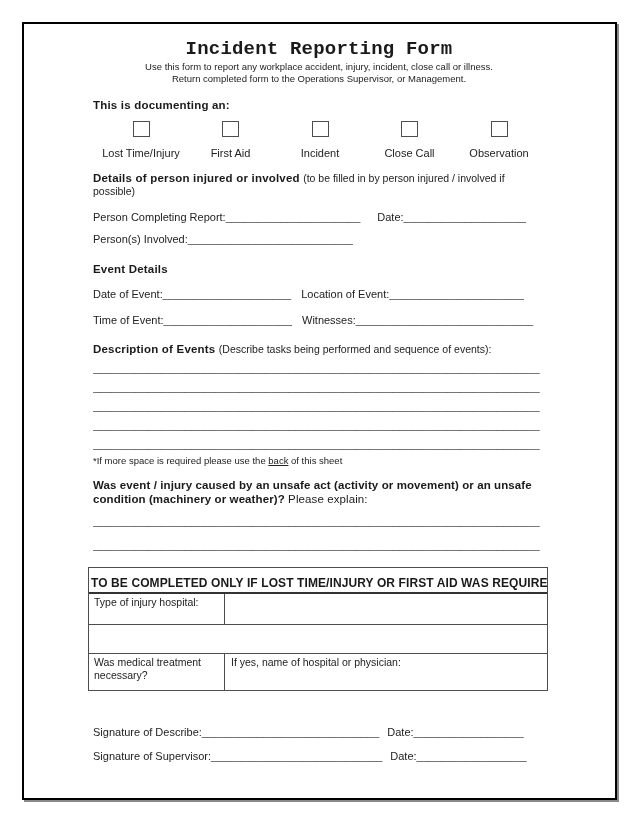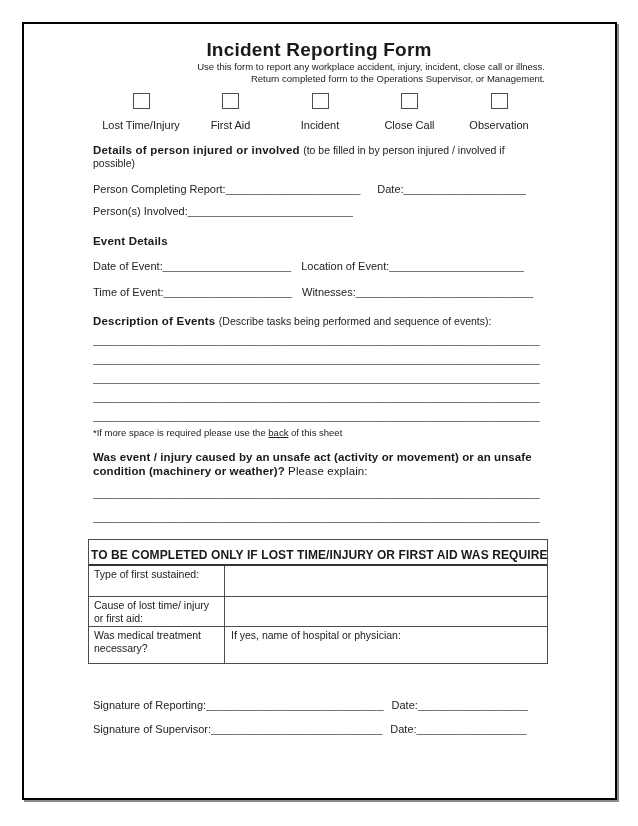--- a/index.html
+++ b/index.html
@@ -2,22 +2,22 @@
 <html><head>
 <meta charset="utf-8">
 <style>
   html,body{margin:0;padding:0;background:#fff;}
   body{width:638px;height:826px;position:relative;font-family:"Liberation Sans",sans-serif;color:#1a1a1a;}
   .sheet{position:absolute;top:22px;left:22px;right:21px;bottom:26px;border:2px solid #000;
          box-shadow:2px 2px 0 #8a8a8a;background:#fff;box-sizing:border-box;overflow:hidden;}
   .content{padding:12px 70px 0 69px;}
 
   
-  .form-title{font-size:19px;font-weight:bold;text-align:center;margin:2px 0 0 0;line-height:23px;letter-spacing:0.2px;}
-  .form-sub{font-size:9.5px;text-align:right;margin:0;line-height:11.5px;color:#222;}
+  .form-title{font-size:19px;font-weight:bold;text-align:center;margin:2px 0 0 0;line-height:23px;letter-spacing:0.2px;font-family:Liberation Mono, monospace;}
+  .form-sub{font-size:9.5px;text-align:center;margin:0;line-height:11.5px;color:#222;}
 
   
   .sec-heading{font-size:11.5px;font-weight:bold;letter-spacing:0.2px;line-height:13px;}
   .doc-heading{margin-top:15px;}
   .cb-row{display:flex;justify-content:space-between;margin-top:9px;padding:0 2px 0 4px;}
   .cb-col{display:flex;flex-direction:column;align-items:center;width:88px;}
   .checkbox{width:15px;height:14px;border:1.5px solid #4d4d4d;background:#fff;cursor:pointer;}
   .cb-label{font-size:11px;margin-top:10px;white-space:nowrap;color:#222;}
 
   .heading-note{font-weight:normal;font-size:10.5px;letter-spacing:0;color:#222;}
@@ -65,20 +65,21 @@
 </head>
 <body>
 
 <div class="sheet">
   <div class="content">
 
     <h1 class="form-title">Incident Reporting Form</h1>
     <p class="form-sub">Use this form to report any workplace accident, injury, incident, close call or illness.</p>
     <p class="form-sub">Return completed form to the Operations Supervisor, or Management.</p>
 
+    <div class="sec-heading doc-heading">This is documenting an:</div>
     <div class="cb-row">
       <div class="cb-col">
         <div class="checkbox"></div>
         <div class="cb-label">Lost Time/Injury</div>
       </div>
       <div class="cb-col">
         <div class="checkbox"></div>
         <div class="cb-label">First Aid</div>
       </div>
       <div class="cb-col">
@@ -130,38 +131,37 @@
     <div class="unsafe-q">
       <span class="bold">Was event / injury caused by an unsafe act (activity or movement) or an unsafe condition (machinery or weather)?</span>
       <span> Please explain:</span>
     </div>
     <div class="fill-line explain-line first">_________________________________________________________________________</div>
     <div class="fill-line explain-line">_________________________________________________________________________</div>
 
     <div class="injury-table">
       <div class="it-header">TO BE COMPLETED ONLY IF LOST TIME/INJURY OR FIRST AID WAS REQUIRED</div>
       <div class="it-row r1">
-        <div class="it-label">Type of first sustained:</div>
+        <div class="it-label">Type of injury hospital:</div>
         <div class="it-value"></div>
       </div>
       <div class="it-row r2">
-        <div class="it-label">Cause of lost time/ injury or first aid:</div>
         <div class="it-value"></div>
       </div>
       <div class="it-row r3">
         <div class="it-label">Was medical treatment necessary?</div>
         <div class="it-value">
           <div>If yes, name of hospital or physician:</div>
         </div>
       </div>
     </div>
 
     <div class="sig-block">
       <div class="sig-row">
-        <span>Signature of Reporting:</span><span class="fill">_____________________________</span><span class="group-gap-xs">Date:</span><span class="fill">__________________</span>
+        <span>Signature of Describe:</span><span class="fill">_____________________________</span><span class="group-gap-xs">Date:</span><span class="fill">__________________</span>
       </div>
       <div class="sig-row">
         <span>Signature of Supervisor:</span><span class="fill">____________________________</span><span class="group-gap-xs">Date:</span><span class="fill">__________________</span>
       </div>
     </div>
 
   </div>
 </div>
 
 </body></html>

